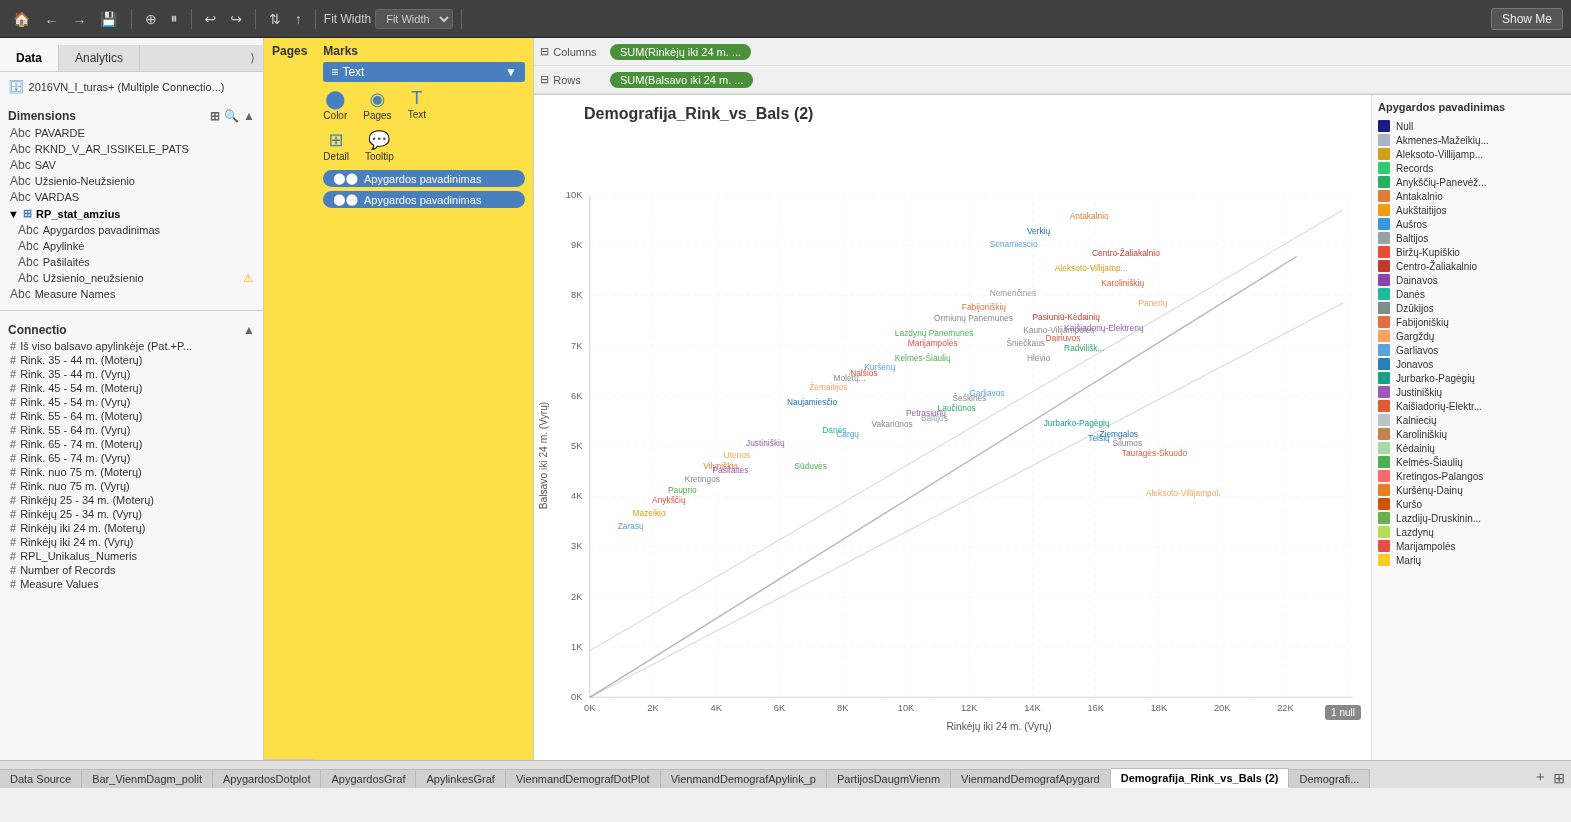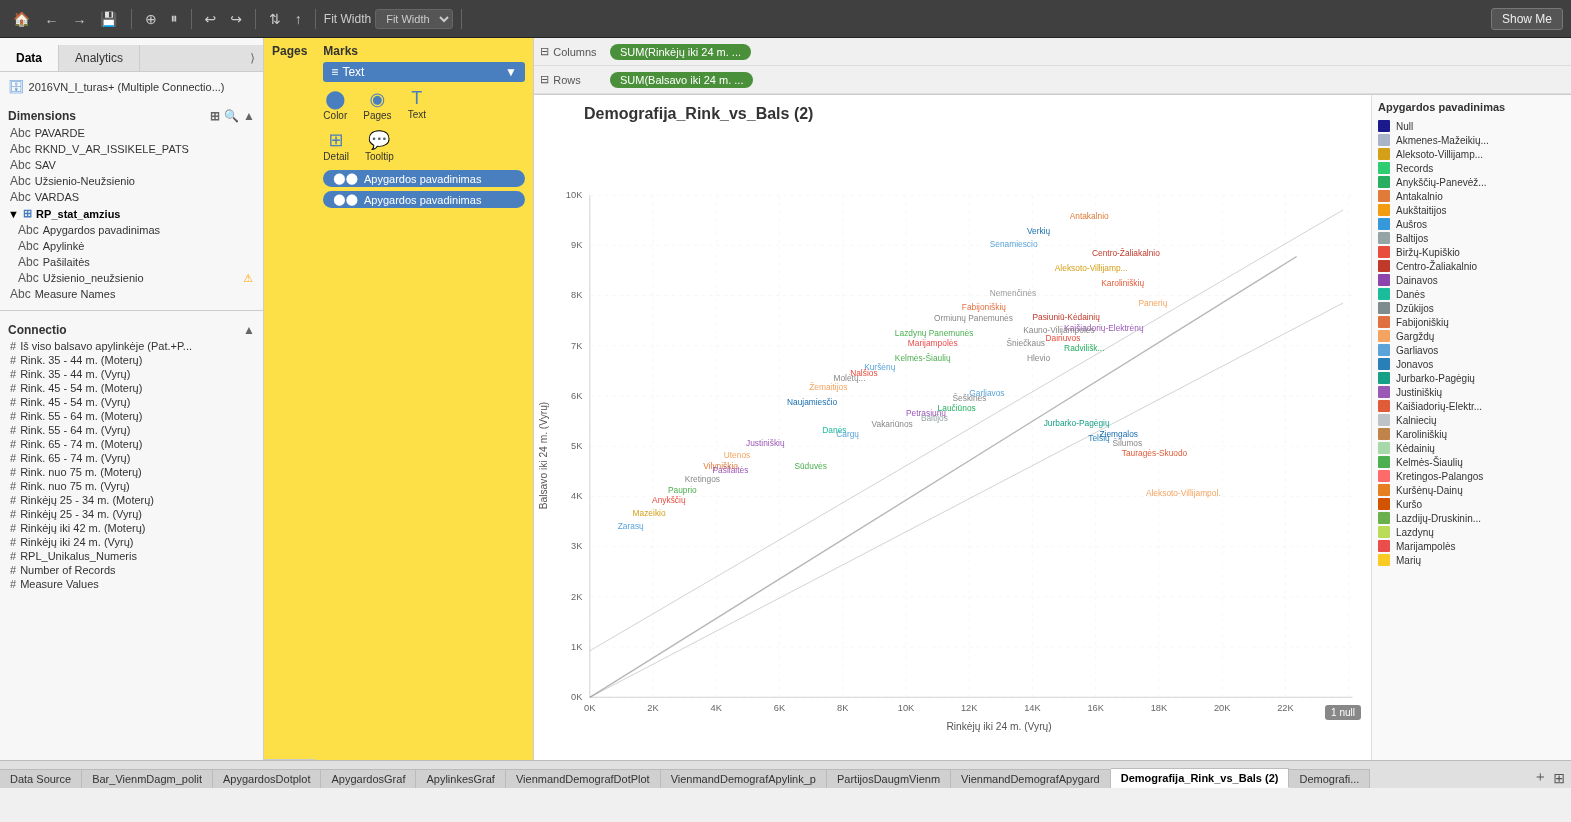--- a/index.html
+++ b/index.html
@@ -497,21 +497,21 @@
         <div class="meas-item">
           <span class="type-icon-hash">#</span>
           <span>Rinkėjų 25 - 34 m.  (Moterų)</span>
         </div>
         <div class="meas-item">
           <span class="type-icon-hash">#</span>
           <span>Rinkėjų 25 - 34 m.  (Vyrų)</span>
         </div>
         <div class="meas-item">
           <span class="type-icon-hash">#</span>
-          <span>Rinkėjų iki 42 m. (Moterų)</span>
+          <span>Rinkėjų iki 24 m. (Moterų)</span>
         </div>
         <div class="meas-item">
           <span class="type-icon-hash">#</span>
           <span>Rinkėjų iki 24 m. (Vyrų)</span>
         </div>
         <div class="meas-item">
           <span class="type-icon-hash">#</span>
           <span>RPL_Unikalus_Numeris</span>
         </div>
         <div class="meas-item">

